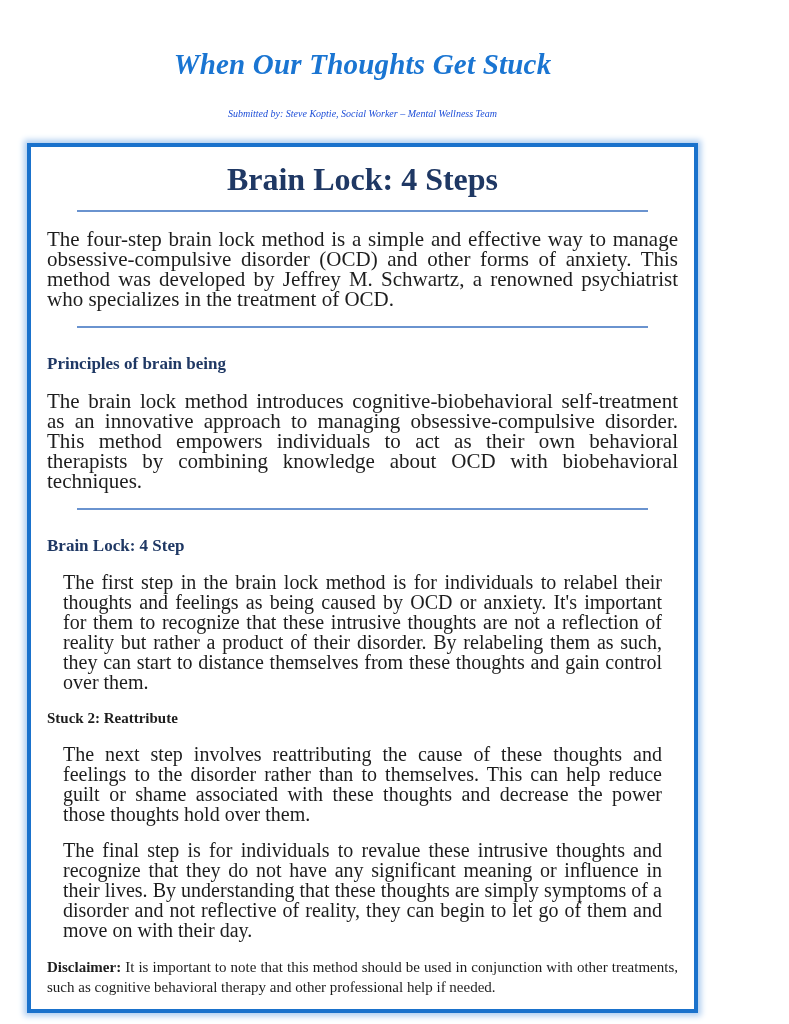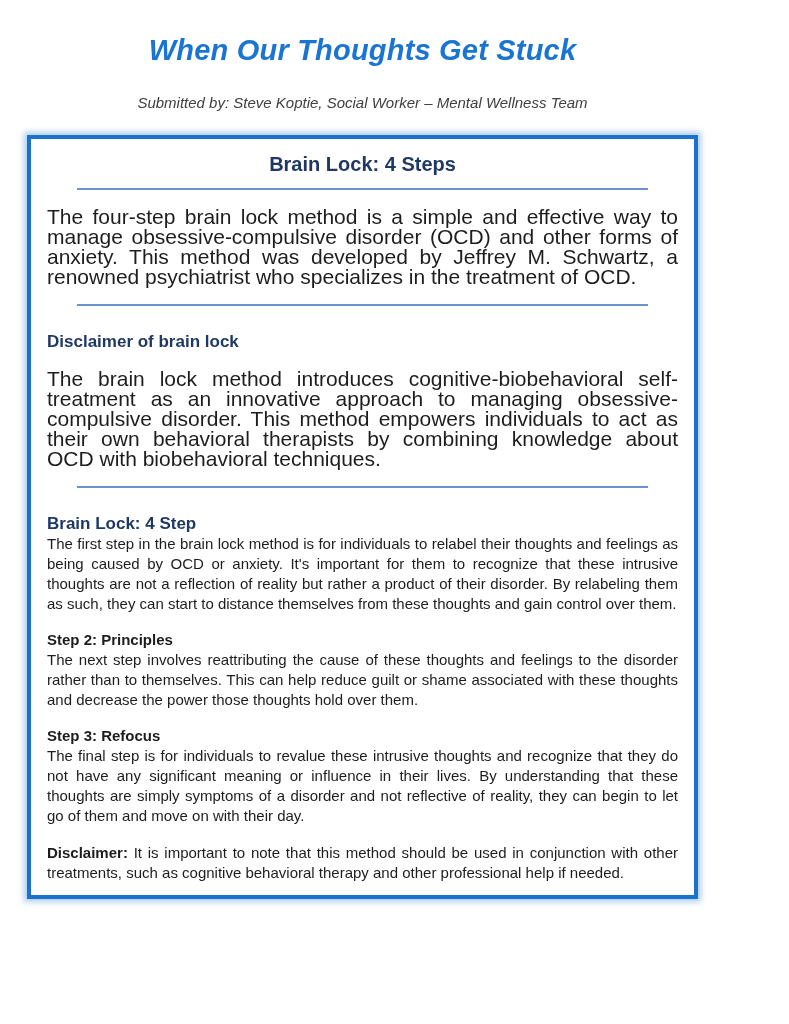--- a/index.html
+++ b/index.html
@@ -11,51 +11,52 @@
     width: 789px;
     height: 1024px;
     font-family: "Liberation Sans", sans-serif;
     color: #1d1d1d;
     overflow: hidden;
   }
   .page {
     box-sizing: border-box;
     width: 725px;
     height: 1024px;
-    padding-top: 34px;
+    padding-top: 48px;
+    font-family: Liberation Serif, serif;
   }
   .page-title {
     margin: 0;
     text-align: center;
     font-size: 29px;
     font-weight: 600;
     font-style: italic;
     color: #1a75d2;
     letter-spacing: 0.2px;
   }
   .byline {
     margin: 27px 0 0;
     text-align: center;
-    font-size: 15px;
+    font-size: 10px;
     font-style: italic;
-    color: #404040;
+    color: #1d4ed8;
   }
   .content-box {
     box-sizing: border-box;
     width: 671px;
     margin: 24px auto 0;
     border: 4px solid #1a72cc;
     box-shadow: 0 0 6px 3px #aecdf0;
     background: #ffffff;
     padding: 8px 16px 12px;
   }
   .box-title {
     margin: 6px 0 4px;
     text-align: center;
-    font-size: 20px;
+    font-size: 32px;
     font-weight: bold;
     color: #1f3864;
   }
   hr.divider-blue {
     border: none;
     border-top: 2px solid #6a93cf;
     margin: 12px 30px 0;
   }
   hr.divider-blue.mid {
     margin-top: 17px;
@@ -72,22 +73,22 @@
     line-height: 20px;
     text-align: justify;
   }
   p.step-label {
     margin: 16px 0 0;
     font-size: 15px;
     line-height: 20px;
     font-weight: bold;
   }
   p.step-text {
-    margin: 0;
-    font-size: 15px;
+    margin: 16px;
+    font-size: 20px;
     line-height: 20px;
     text-align: justify;
   }
   p.disclaimer {
     margin: 17px 0 0;
     font-size: 15px;
     line-height: 20px;
     text-align: justify;
   }
 </style>
@@ -103,39 +104,38 @@
   <div class="content-box">
 
     <h2 class="box-title">Brain Lock: 4 Steps</h2>
 
     <hr class="divider-blue">
 
     <p class="body-text">The four-step brain lock method is a simple and effective way to manage obsessive-compulsive disorder (OCD) and other forms of anxiety. This method was developed by Jeffrey M. Schwartz, a renowned psychiatrist who specializes in the treatment of OCD.</p>
 
     <hr class="divider-blue mid">
 
-    <h3 class="section-heading">Disclaimer of brain lock</h3>
+    <h3 class="section-heading">Principles of brain being</h3>
 
     <p class="body-text">The brain lock method introduces cognitive-biobehavioral self-treatment as an innovative approach to managing obsessive-compulsive disorder. This method empowers individuals to act as their own behavioral therapists by combining knowledge about OCD with biobehavioral techniques.</p>
 
     <hr class="divider-blue mid">
 
     <h3 class="section-heading">Brain Lock: 4 Step</h3>
 
     <div class="step">
       <p class="step-text">The first step in the brain lock method is for individuals to relabel their thoughts and feelings as being caused by OCD or anxiety. It's important for them to recognize that these intrusive thoughts are not a reflection of reality but rather a product of their disorder. By relabeling them as such, they can start to distance themselves from these thoughts and gain control over them.</p>
     </div>
 
     <div class="step">
-      <p class="step-label">Step 2: Principles</p>
+      <p class="step-label">Stuck 2: Reattribute</p>
       <p class="step-text">The next step involves reattributing the cause of these thoughts and feelings to the disorder rather than to themselves. This can help reduce guilt or shame associated with these thoughts and decrease the power those thoughts hold over them.</p>
     </div>
 
     <div class="step">
-      <p class="step-label">Step 3: Refocus</p>
     </div>
 
     <div class="step">
       <p class="step-text">The final step is for individuals to revalue these intrusive thoughts and recognize that they do not have any significant meaning or influence in their lives. By understanding that these thoughts are simply symptoms of a disorder and not reflective of reality, they can begin to let go of them and move on with their day.</p>
     </div>
 
     <p class="disclaimer"><strong>Disclaimer:</strong> <span>It is important to note that this method should be used in conjunction with other treatments, such as cognitive behavioral therapy and other professional help if needed.</span></p>
 
   </div>
 

